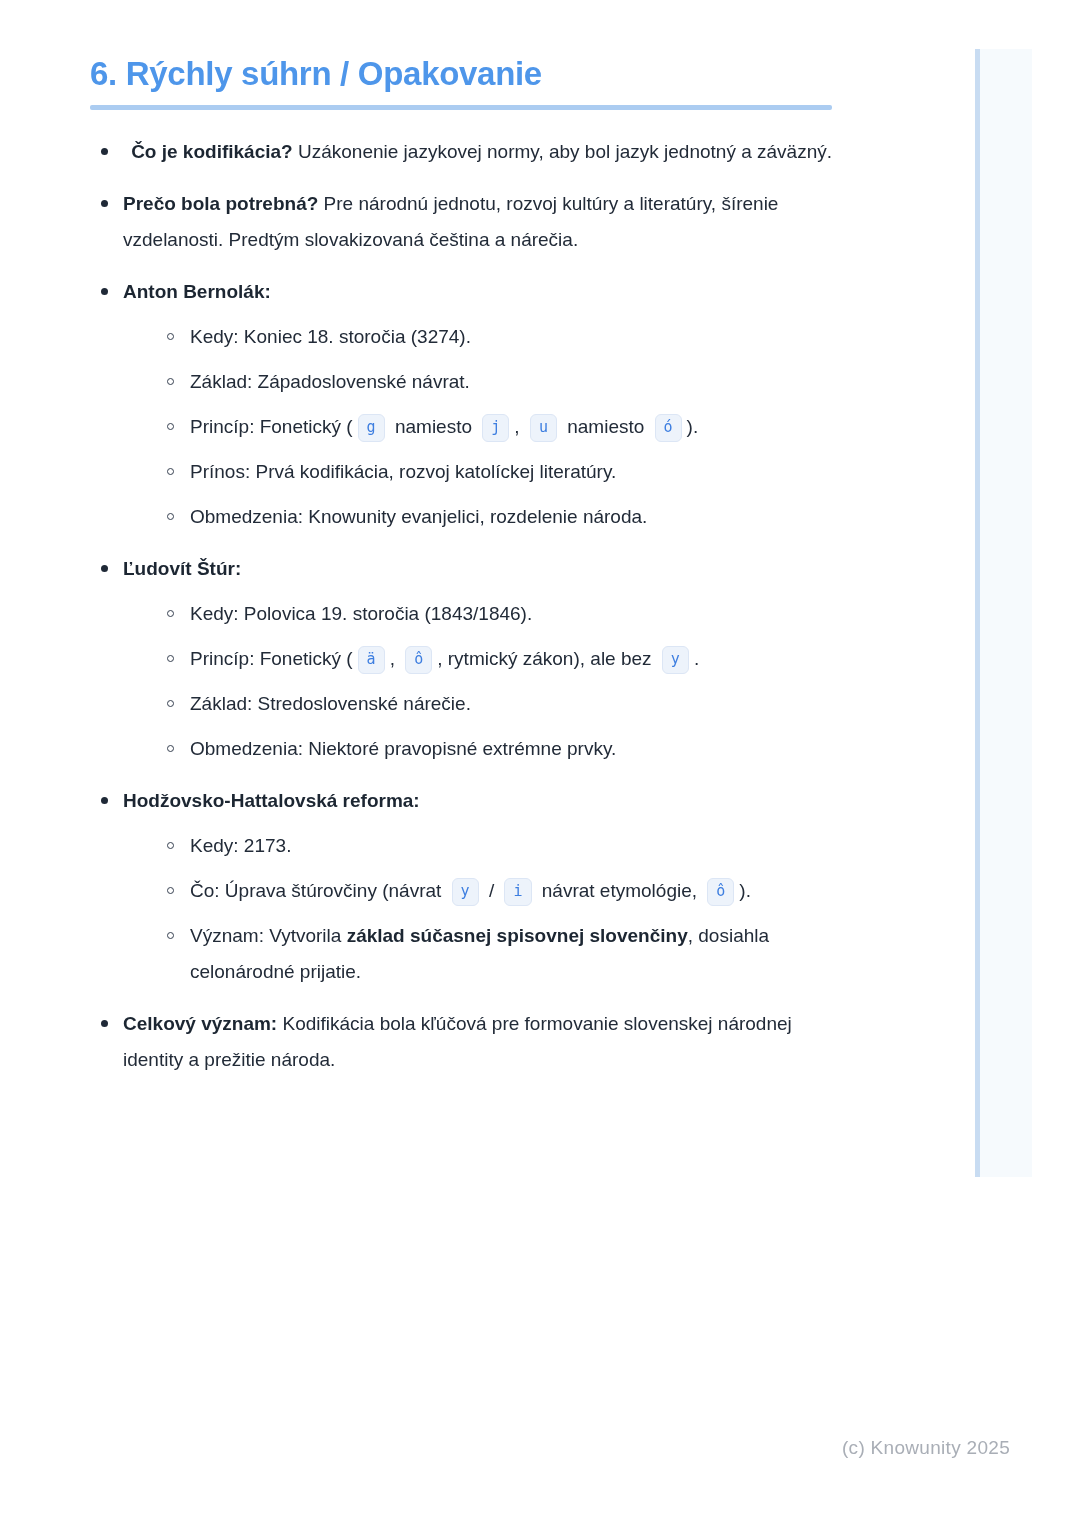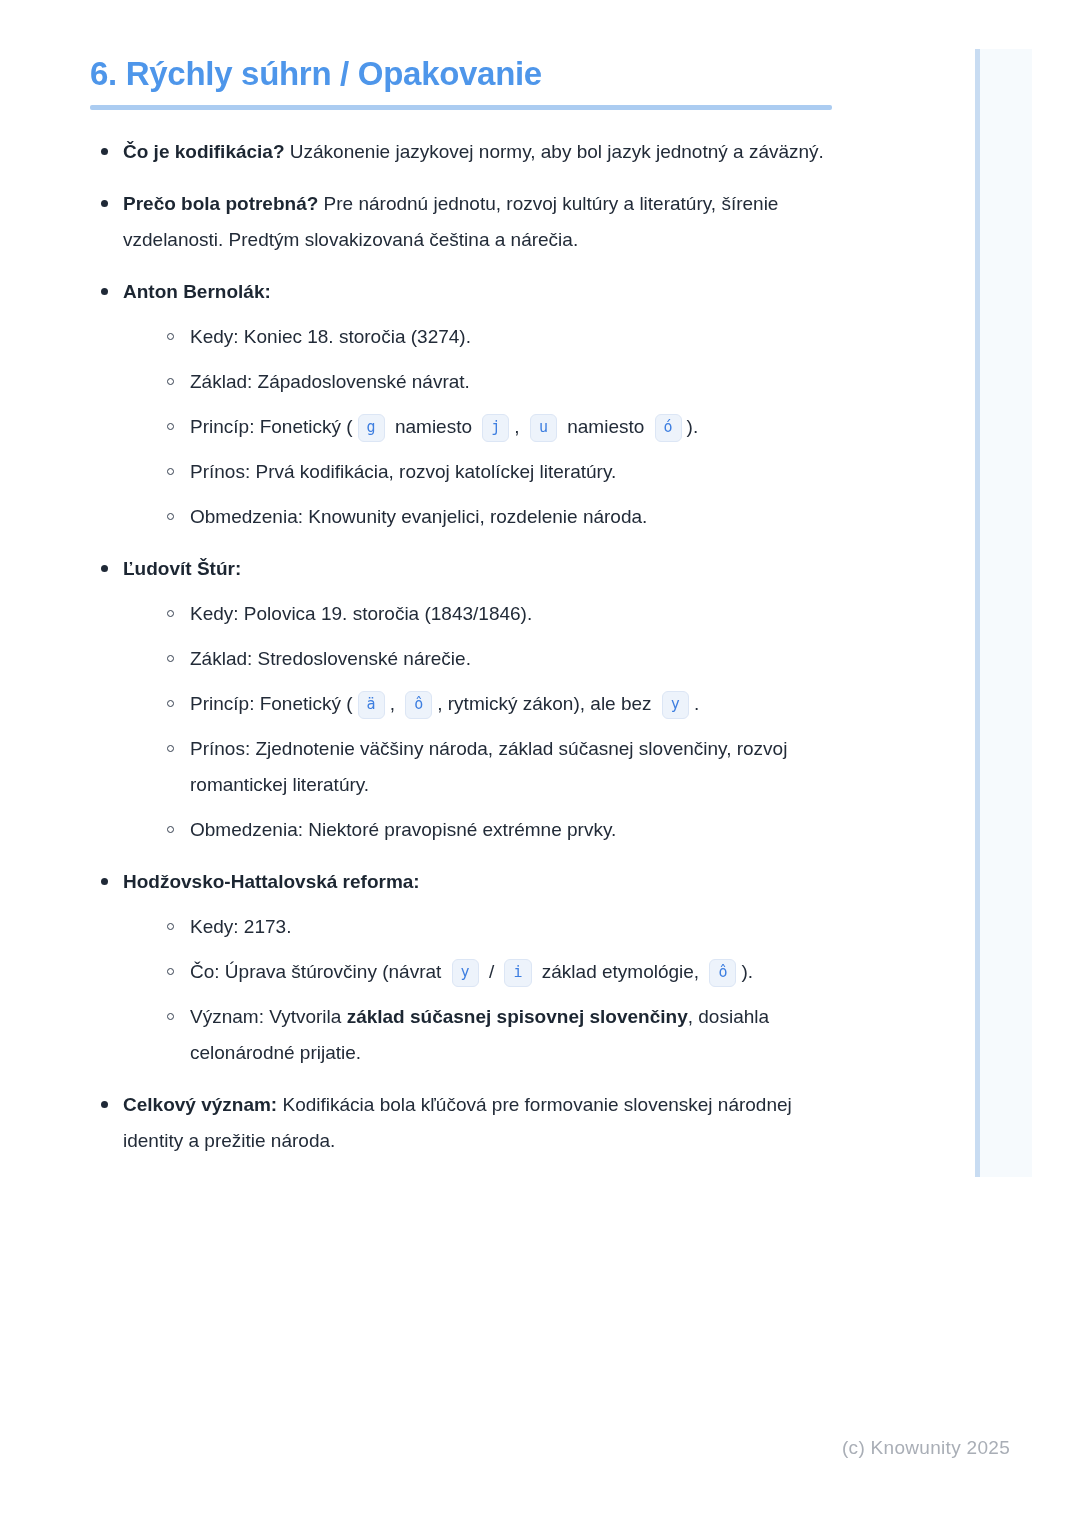--- a/index.html
+++ b/index.html
@@ -39,21 +39,21 @@
   }
   .title-underline {
     margin-top: 11px;
     width: 100%;
     height: 5px;
     background: #abccf1;
     border-radius: 2px;
   }
   .list { margin-top: 24px; font-size: 19px; line-height: 36px; }
   .item { position: relative; padding-left: 33px; margin-top: 16px; }
-  .item:first-child { margin-top: 0; }
+  .item:first-child { margin-top: 0; text-align: right; }
   .dot {
     position: absolute;
     left: 11px;
     top: 14px;
     width: 7px;
     height: 7px;
     border-radius: 50%;
     background: #1f2937;
   }
   .subs { margin-left: 33px; }
@@ -138,47 +138,43 @@
         <div class="item">
           <span class="dot"></span>
           <div class="itext"><span class="b">Ľudovít Štúr:</span></div>
           <div class="subs">
             <div class="sub">
               <span class="ring"></span>
               <div class="stext"><span>Kedy: Polovica 19. storočia (1843/1846).</span></div>
             </div>
             <div class="sub">
               <span class="ring"></span>
-              <div class="stext"><span>Základ: Stredoslovenské nárečie.</span></div>
-            </div>
-            <div class="sub">
-              <span class="ring"></span>
               <div class="stext"><span>Princíp: Fonetický (</span><span class="code">ä</span><span>, </span><span class="code">ô</span><span>, rytmický zákon), ale bez </span><span class="code">y</span><span>.</span></div>
             </div>
             <div class="sub">
               <span class="ring"></span>
-              <div class="stext"><span>Prínos: Zjednotenie väčšiny národa, základ súčasnej slovenčiny, rozvoj romantickej literatúry.</span></div>
+              <div class="stext"><span>Základ: Stredoslovenské nárečie.</span></div>
             </div>
             <div class="sub">
               <span class="ring"></span>
               <div class="stext"><span>Obmedzenia: Niektoré pravopisné extrémne prvky.</span></div>
             </div>
           </div>
         </div>
         <div class="item">
           <span class="dot"></span>
           <div class="itext"><span class="b">Hodžovsko-Hattalovská reforma:</span></div>
           <div class="subs">
             <div class="sub">
               <span class="ring"></span>
               <div class="stext"><span>Kedy: 2173.</span></div>
             </div>
             <div class="sub">
               <span class="ring"></span>
-              <div class="stext"><span>Čo: Úprava štúrovčiny (návrat </span><span class="code">y</span><span> / </span><span class="code">i</span><span> základ etymológie, </span><span class="code">ô</span><span>).</span></div>
+              <div class="stext"><span>Čo: Úprava štúrovčiny (návrat </span><span class="code">y</span><span> / </span><span class="code">i</span><span> návrat etymológie, </span><span class="code">ô</span><span>).</span></div>
             </div>
             <div class="sub">
               <span class="ring"></span>
               <div class="stext"><span>Význam: Vytvorila </span><span class="b">základ súčasnej spisovnej slovenčiny</span><span>, dosiahla celonárodné prijatie.</span></div>
             </div>
           </div>
         </div>
         <div class="item">
           <span class="dot"></span>
           <div class="itext"><span class="b">Celkový význam:</span><span> Kodifikácia bola kľúčová pre formovanie slovenskej národnej identity a prežitie národa.</span></div>

